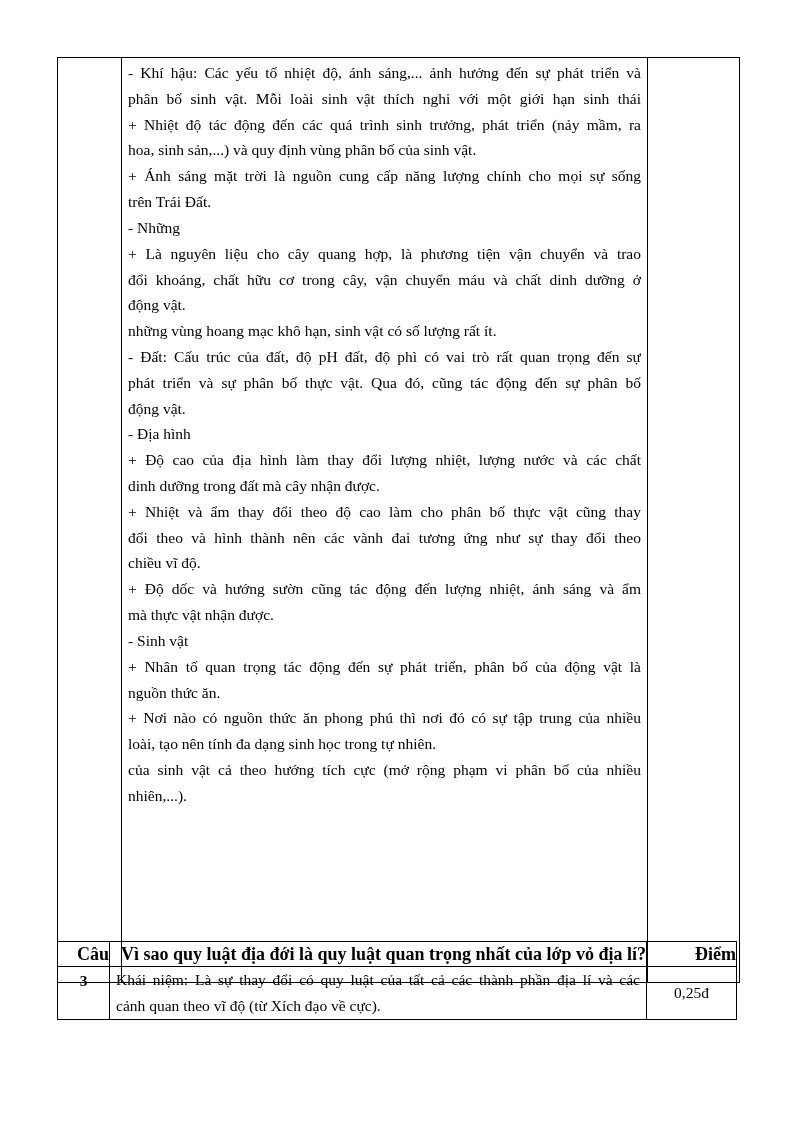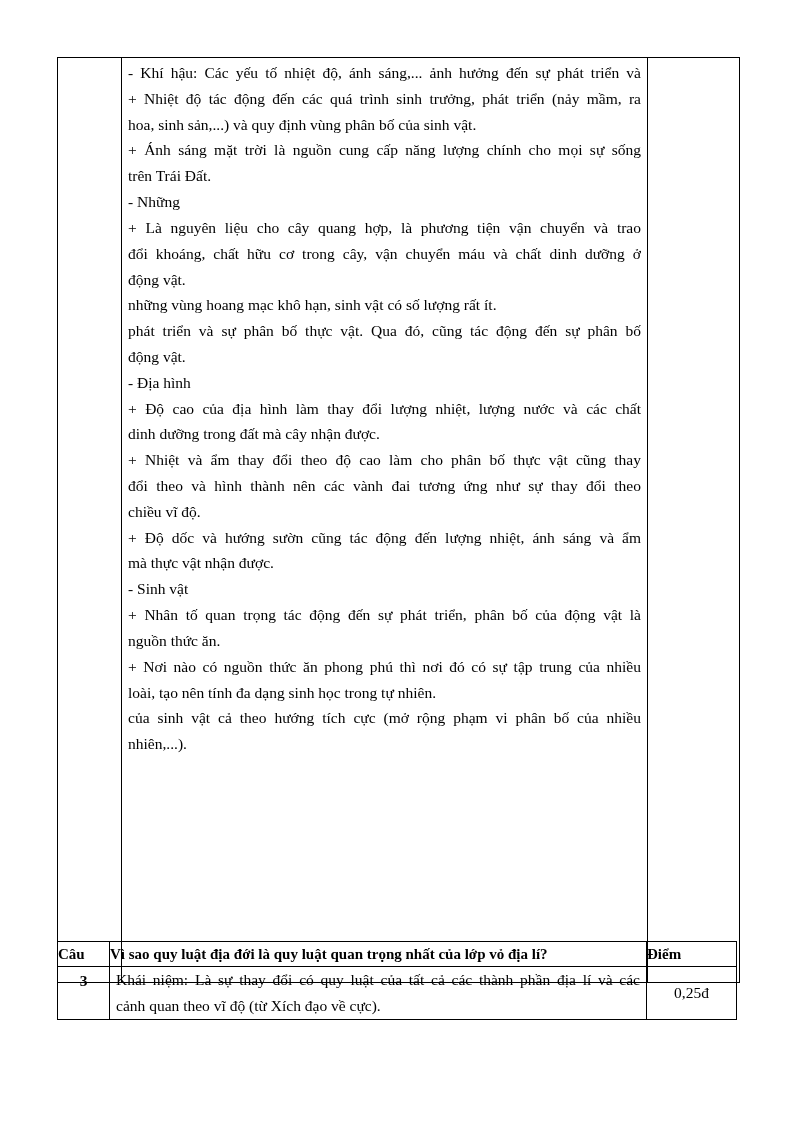--- a/index.html
+++ b/index.html
@@ -71,23 +71,23 @@
     grid-template-rows: 25px 52px;
   }
   .qt-cell {
     box-sizing: border-box;
     overflow: hidden;
   }
   .qt-cell.c1, .qt-cell.c2 { border-right: 1px solid #000; }
   .qt-cell.hdr { border-bottom: 1px solid #000; }
   .qt-cell.hdr {
     font-weight: bold;
-    font-size: 15px;
+    font-size: 18px;
     line-height: 24px;
-    text-align: left;
+    text-align: right;
   }
   .q-num {
     font-weight: bold;
     font-size: 15.5px;
     text-align: center;
     padding-top: 1px;
     line-height: 25.82px;
   }
   .q-answer {
     padding: 0 6px;
@@ -102,29 +102,31 @@
 </head>
 <body>
 
 <div class="page">
 
   <section class="main-table">
     <div class="mt-left"></div>
     <div class="mt-mid">
       <div>
           <div class="tline">- Khí hậu: Các yếu tố nhiệt độ, ánh sáng,... ảnh hưởng đến sự phát triển và</div>
+          <div class="tline">phân bố sinh vật. Mỗi loài sinh vật thích nghi với một giới hạn sinh thái</div>
           <div class="tline">+ Nhiệt độ tác động đến các quá trình sinh trưởng, phát triển (nảy mầm, ra</div>
           <div class="tline end">hoa, sinh sản,...) và quy định vùng phân bố của sinh vật.</div>
           <div class="tline">+ Ánh sáng mặt trời là nguồn cung cấp năng lượng chính cho mọi sự sống</div>
           <div class="tline end">trên Trái Đất.</div>
           <div class="tline end">- Những</div>
           <div class="tline">+ Là nguyên liệu cho cây quang hợp, là phương tiện vận chuyển và trao</div>
           <div class="tline">đổi khoáng, chất hữu cơ trong cây, vận chuyển máu và chất dinh dưỡng ở</div>
           <div class="tline end">động vật.</div>
           <div class="tline end">những vùng hoang mạc khô hạn, sinh vật có số lượng rất ít.</div>
+          <div class="tline">- Đất: Cấu trúc của đất, độ pH đất, độ phì có vai trò rất quan trọng đến sự</div>
           <div class="tline">phát triển và sự phân bố thực vật. Qua đó, cũng tác động đến sự phân bố</div>
           <div class="tline end">động vật.</div>
           <div class="tline end">- Địa hình</div>
           <div class="tline">+ Độ cao của địa hình làm thay đổi lượng nhiệt, lượng nước và các chất</div>
           <div class="tline end">dinh dưỡng trong đất mà cây nhận được.</div>
           <div class="tline">+ Nhiệt và ẩm thay đổi theo độ cao làm cho phân bố thực vật cũng thay</div>
           <div class="tline">đổi theo và hình thành nên các vành đai tương ứng như sự thay đổi theo</div>
           <div class="tline end">chiều vĩ độ.</div>
           <div class="tline">+ Độ dốc và hướng sườn cũng tác động đến lượng nhiệt, ánh sáng và ẩm</div>
           <div class="tline end">mà thực vật nhận được.</div>

